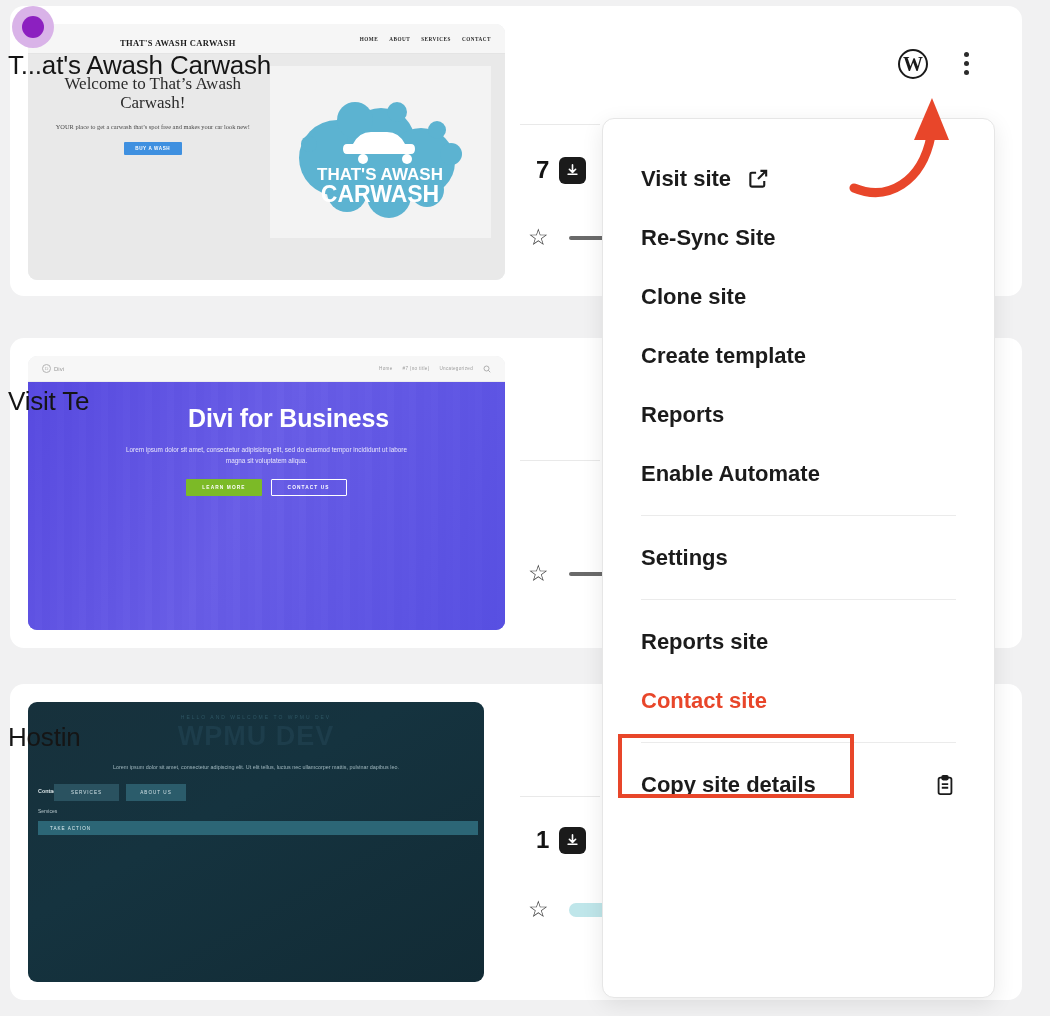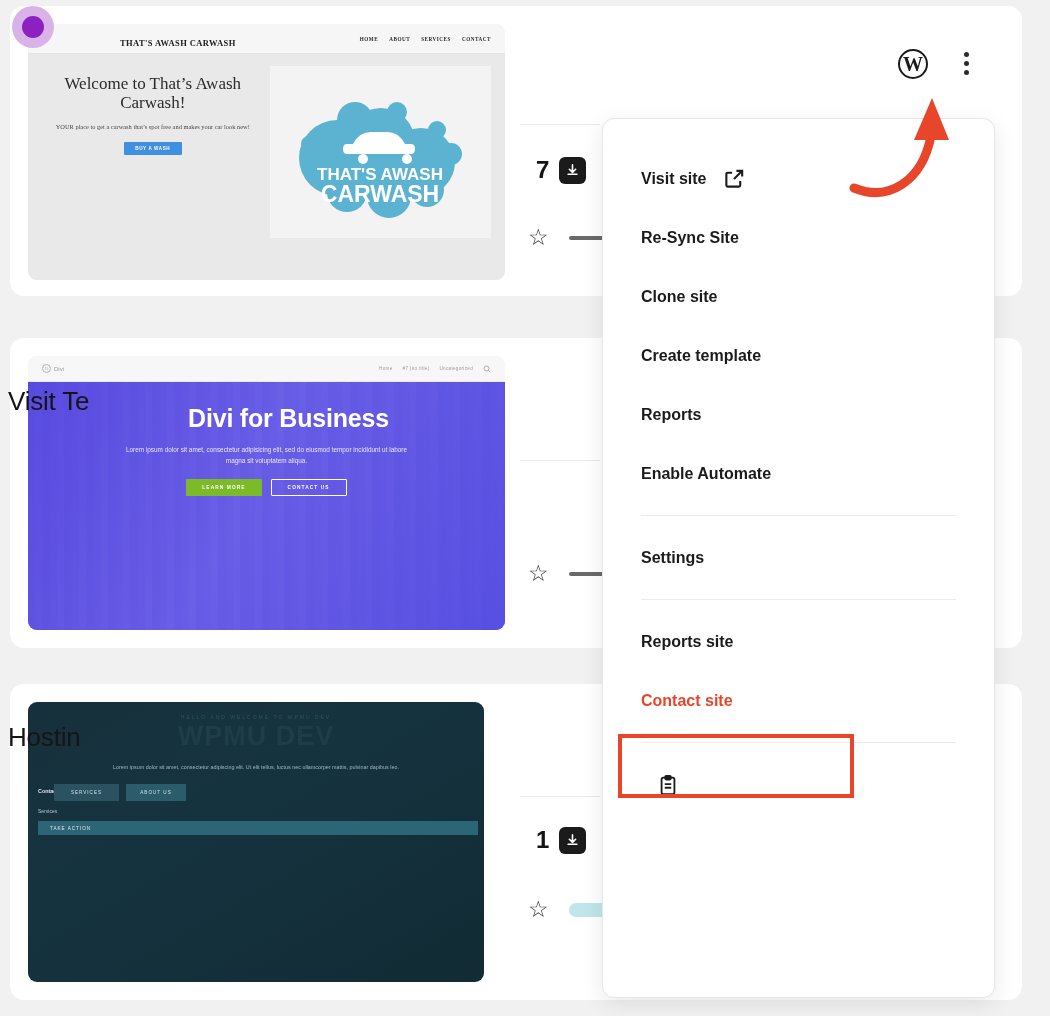--- a/index.html
+++ b/index.html
@@ -163,21 +163,21 @@
 
   
   #menu {
     position: absolute; left: 602px; top: 118px; width: 393px; height: 880px;
     background: #ffffff; border: 1px solid #e6e6e6; border-radius: 12px;
     box-shadow: 0 6px 22px rgba(0,0,0,.09);
     z-index: 40; overflow: hidden;
   }
   .mi {
     display: flex; align-items: center; height: 59px; padding: 0 38px;
-    font-size: 16px; font-weight: bold; color: #1b1b1b; white-space: nowrap;
+    font-size: 22px; font-weight: bold; color: #1b1b1b; white-space: nowrap;
   }
   .mi .ic { margin-left: 16px; display: inline-flex; }
   .mi.danger { color: #e8462a; }
   .mi.pushend { justify-content: space-between; }
   .msep { height: 1px; background: #ebebeb; margin: 12px 38px; }
   #mi-visit   { margin-top: 30px; }
   #mi-copy    { margin-top: 2px; }
 
   .hl-box {
     position: absolute; left: 618px; top: 734px; width: 236px; height: 64px;
@@ -280,20 +280,21 @@
           <div class="wp-contact">Contact</div>
           <div class="wp-b wp-b1">SERVICES</div>
           <div class="wp-b wp-b2">ABOUT US</div>
         </div>
         <div class="wp-services">Services</div>
         <div class="wp-cta">TAKE ACTION</div>
       </div>
     </div>
   </div>
 
+  <div class="site-title" id="title-0">T...at's Awash Carwash</div>
   <div class="site-title" id="title-1">Visit Te</div>
   <div class="site-title" id="title-2">Hostin</div>
 
   <div class="hdr-icons" style="left:898px;">
     <div class="wp-mark">
       <span>W</span>
     </div>
     <div class="kebab">
       <i></i>
         <i></i>
@@ -375,20 +376,21 @@
     <div class="mi">
       <span>Reports site</span>
     </div>
     <div class="mi danger">
       <span>Contact site</span>
     </div>
 
     <div class="msep"></div>
 
     <div class="mi pushend" id="mi-copy">
+      <span>Copy site details</span>
       <span class="ic">
         <svg width="22" height="22" viewBox="0 0 24 24" fill="none" stroke="#1b1b1b" stroke-width="2">
           <rect x="5" y="4" width="14" height="18" rx="2"></rect>
           <rect x="9" y="2" width="6" height="4" rx="1" fill="#1b1b1b"></rect>
           <line x1="8.5" y1="11" x2="15.5" y2="11"></line>
             <line x1="8.5" y1="15" x2="15.5" y2="15"></line>
         </svg>
       </span>
     </div>
   </div>

